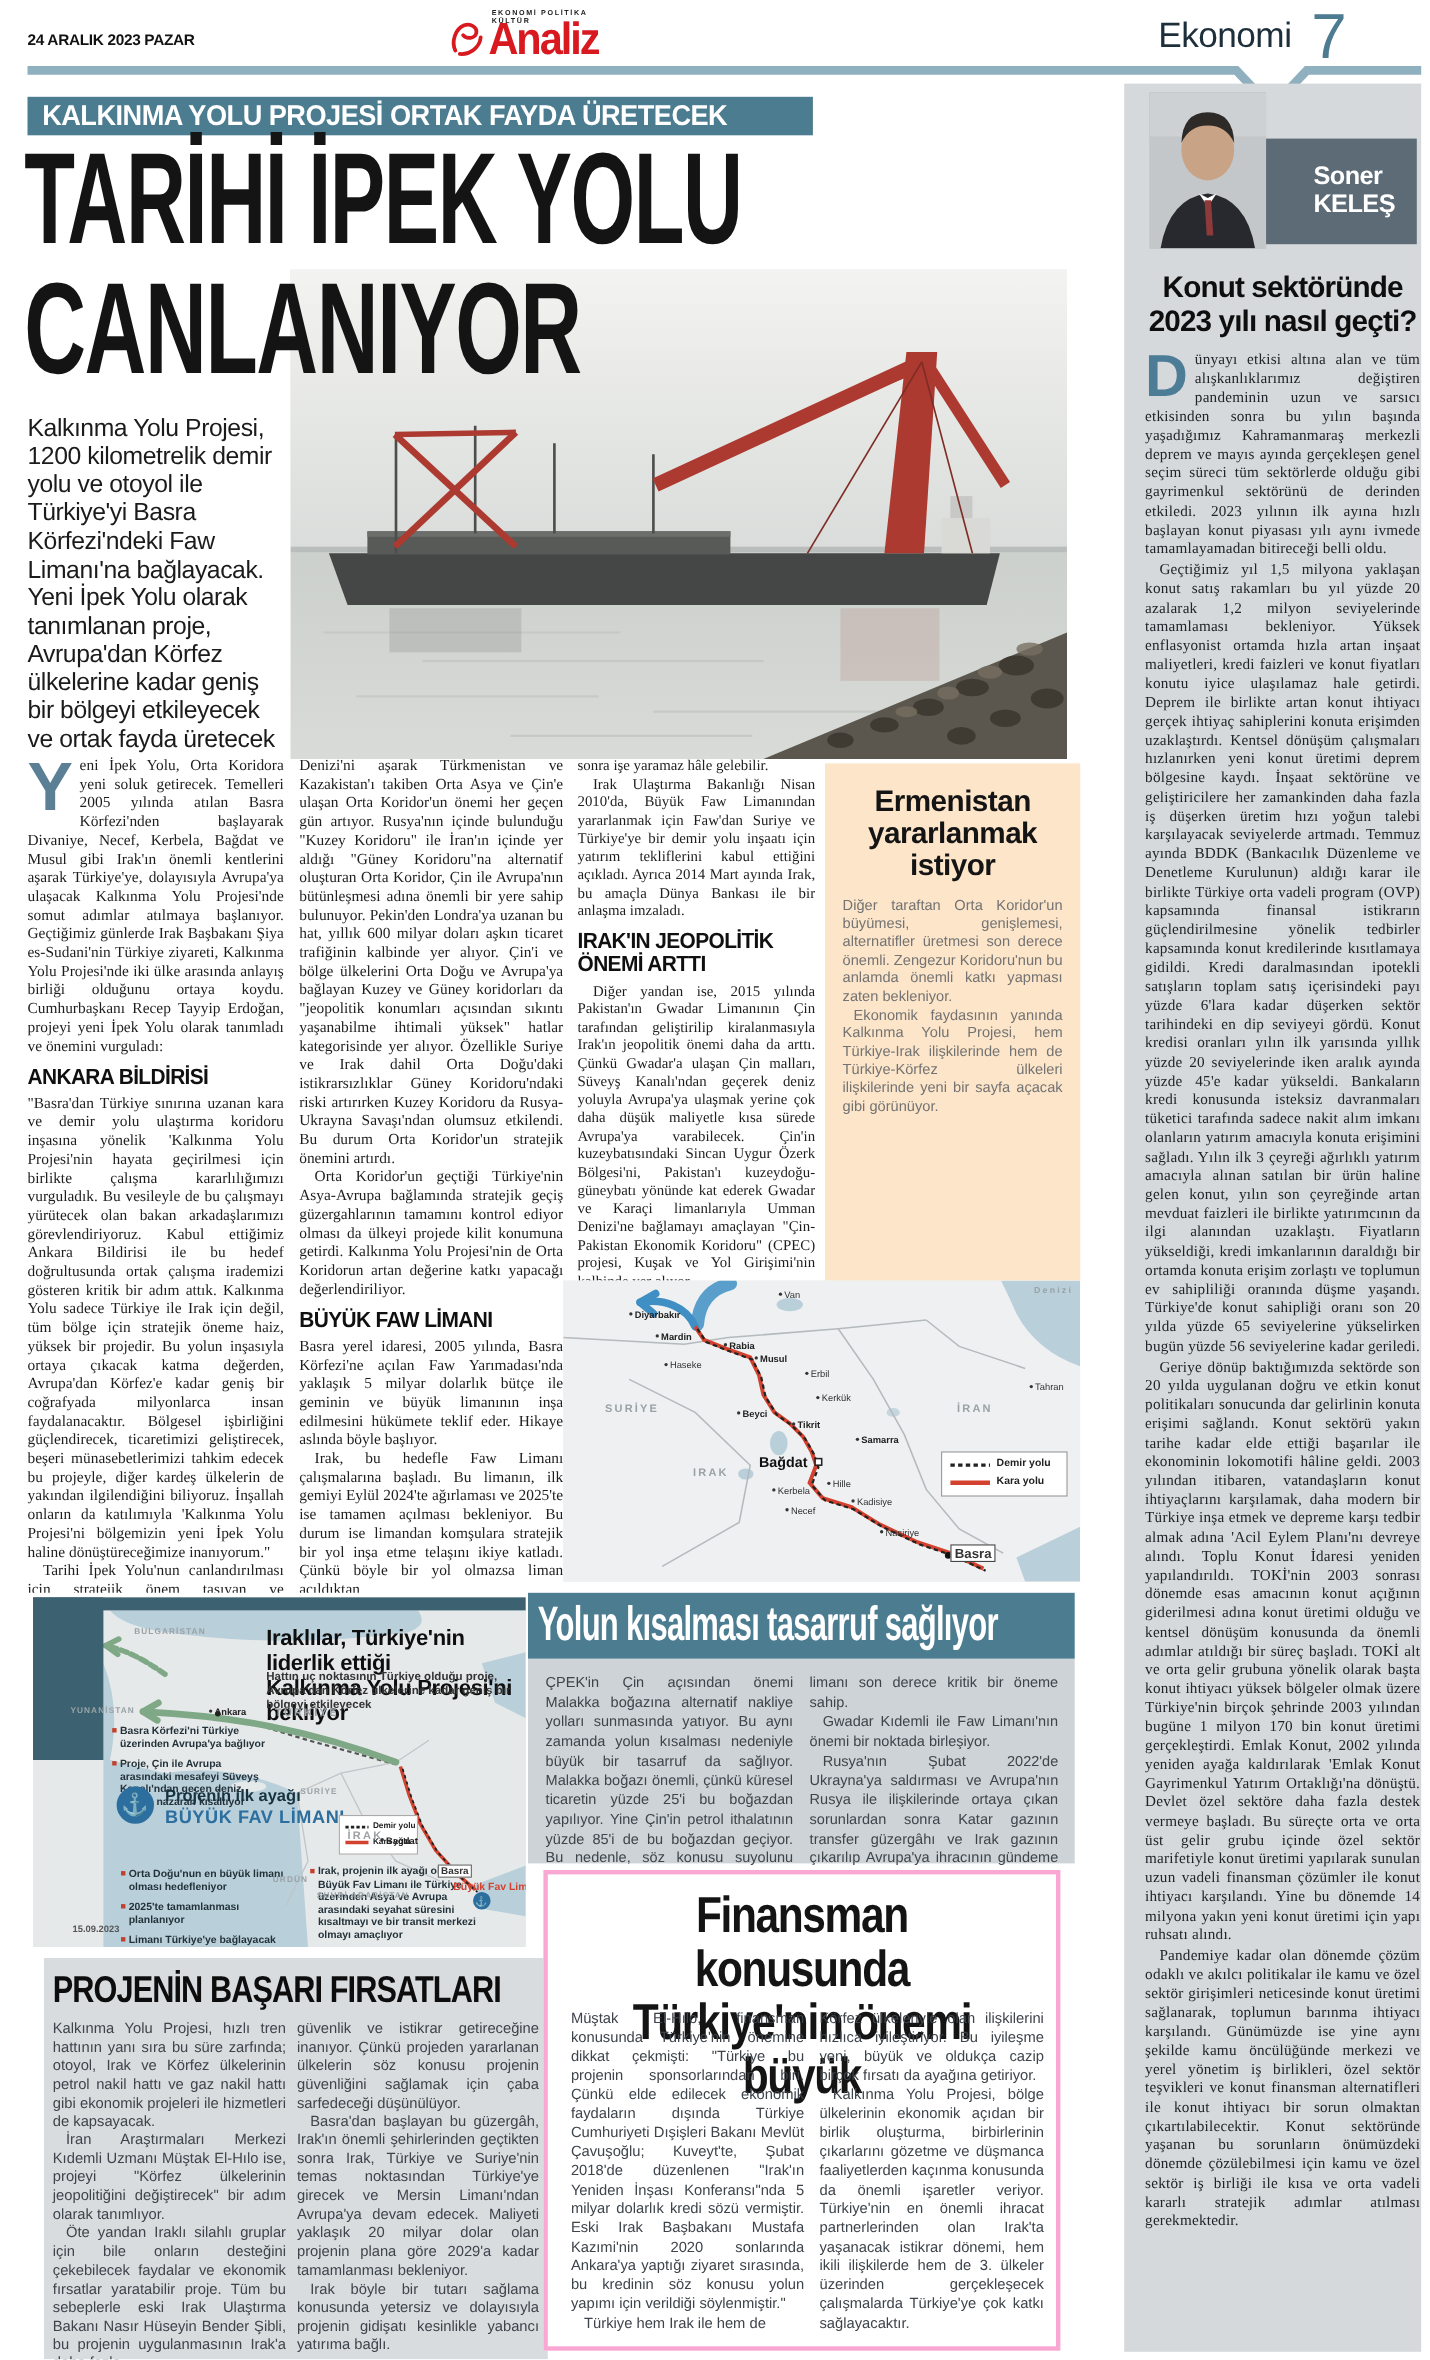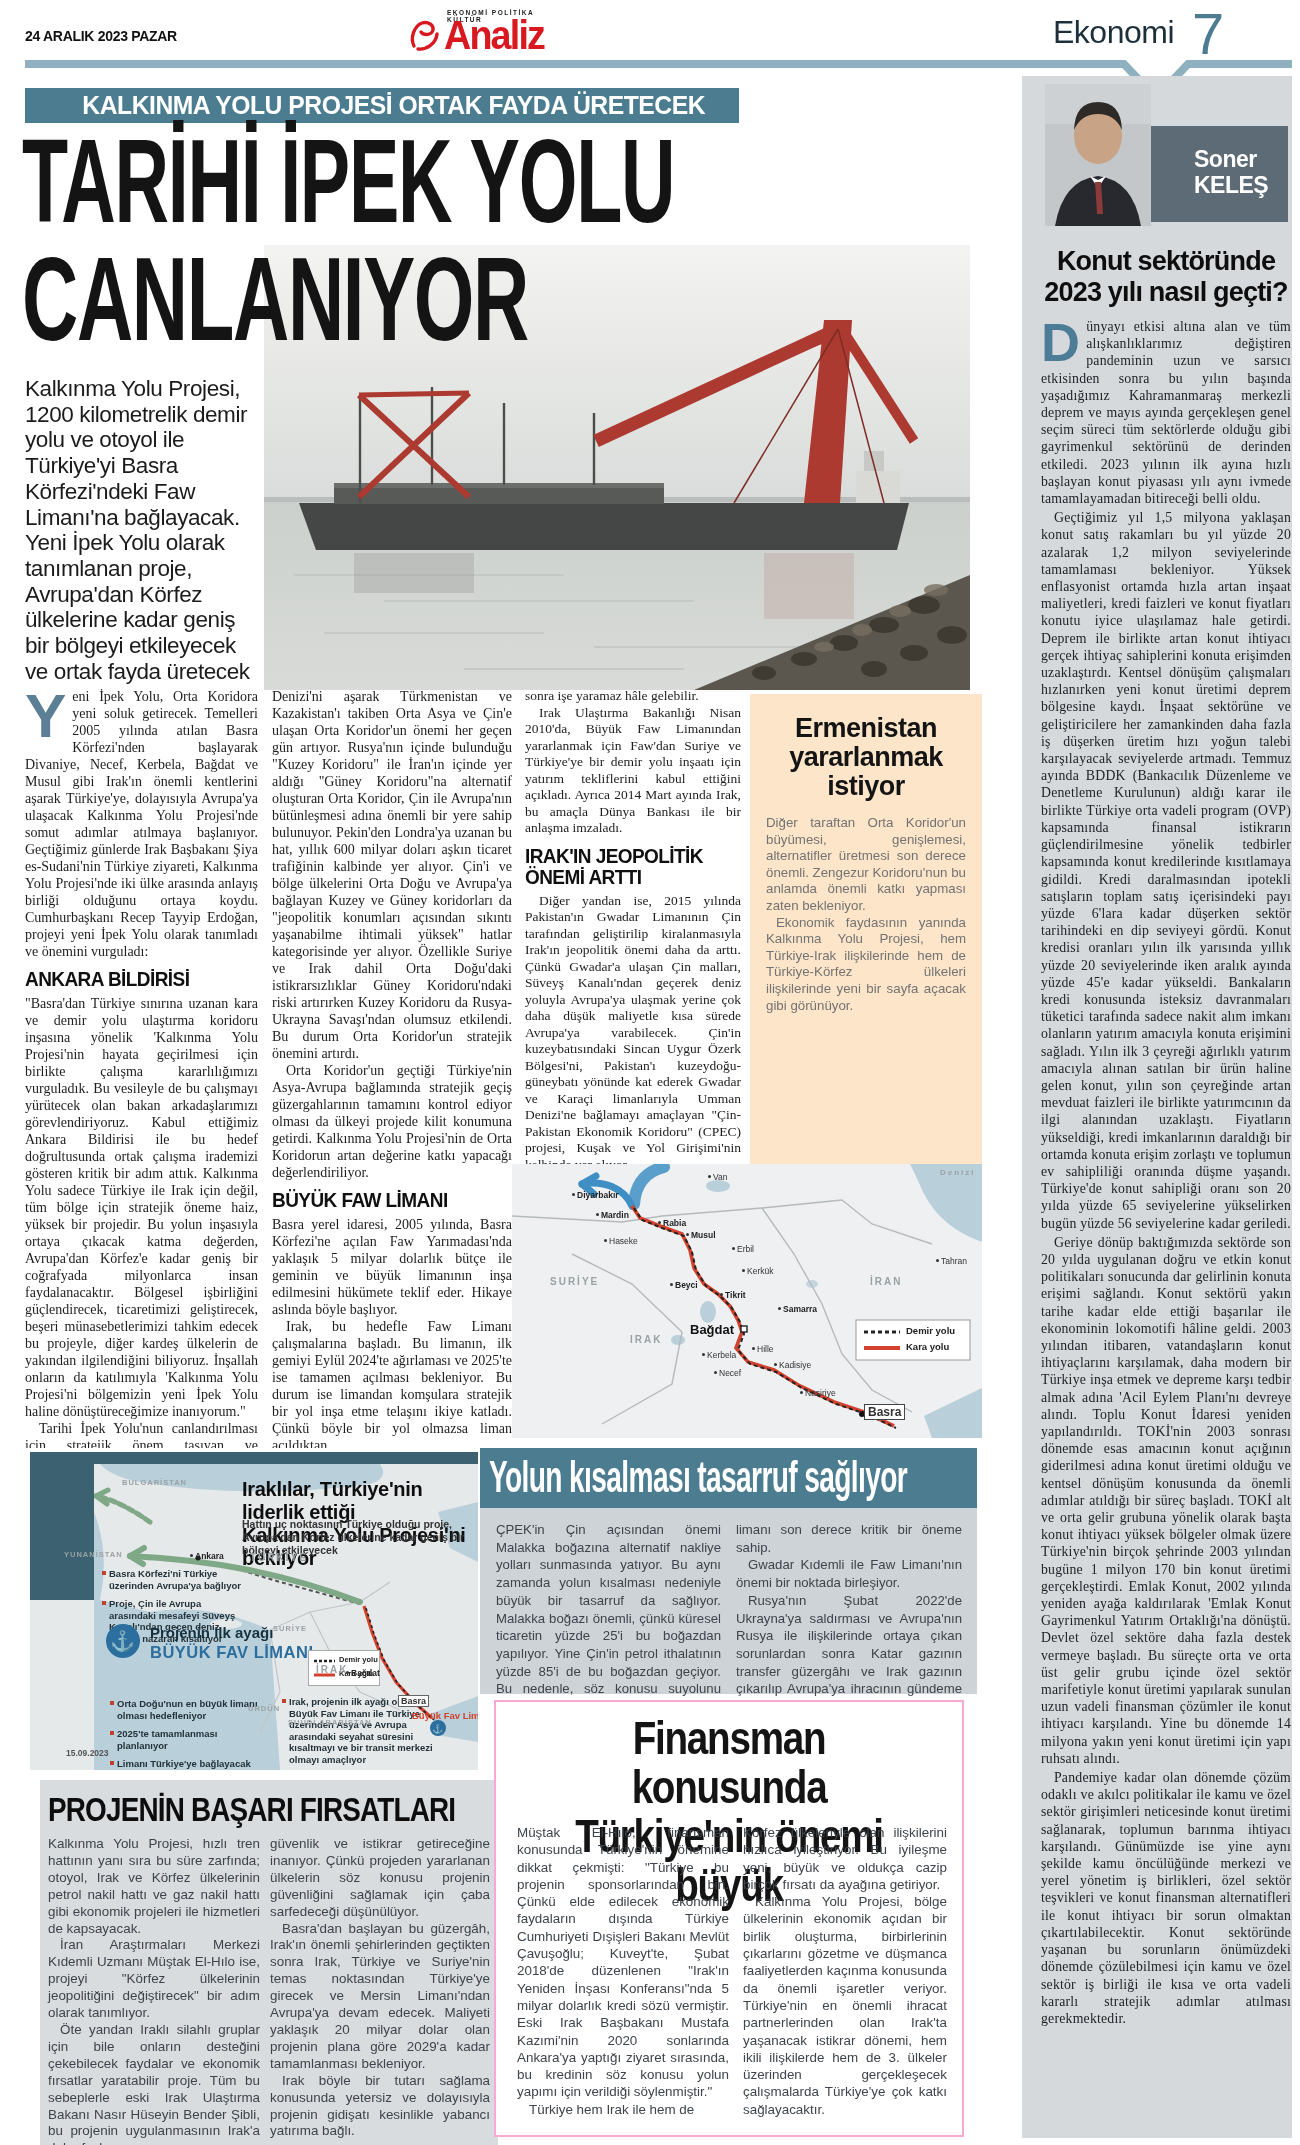--- a/index.html
+++ b/index.html
@@ -10,21 +10,21 @@
 
   
   .dateline{left:25px;top:28px;font-size:14px;font-weight:700;letter-spacing:-0.3px;color:#111;}
   .logo-tag{left:447px;top:9px;width:110px;font-size:6.5px;font-weight:700;letter-spacing:1.5px;color:#222;}
   .logo-word{left:444px;top:12px;font-size:41px;font-weight:700;color:#d8191f;letter-spacing:-2px;transform:scaleX(.92);}
   .section-name{left:1053px;top:14px;font-size:32px;color:#1d2f3a;letter-spacing:-0.5px;}
   .page-num{left:1192px;top:0px;font-size:58px;color:#4c7b92;}
   .hrule{left:0;top:56px;width:1300px;height:50px;}
 
   
-  .kicker{left:25px;top:88px;width:714px;height:35px;background:#4b7c90;text-align:right;}
+  .kicker{left:25px;top:88px;width:714px;height:35px;background:#4b7c90;}
   .kicker span{display:inline-block;color:#fff;font-weight:700;font-size:26px;line-height:35px;
                padding-left:14px;letter-spacing:-0.5px;transform:scaleX(.95);transform-origin:left center;white-space:nowrap;}
   .hl{font-weight:700;color:#141414;font-size:118px;line-height:1;letter-spacing:-2px;}
   .hl1{left:22px;top:122px;z-index:6;}
   .hl2{left:22px;top:240px;z-index:6;}
   .intro{left:25px;top:376px;width:232px;font-size:22.5px;line-height:25.7px;color:#1b1b1b;letter-spacing:-0.4px;}
 
   .photo{left:264px;top:245px;width:706px;height:445px;overflow:hidden;background:#e8eae8;}
 
   
@@ -94,21 +94,21 @@
   .shortbar span{display:inline-block;color:#fff;font-weight:700;font-size:44px;line-height:58px;padding-left:14px;
                  letter-spacing:-1px;transform:scaleX(.64);transform-origin:left center;white-space:nowrap;}
   .shortbody{left:480px;top:1508px;width:497px;height:186px;background:#cdd3d6;box-sizing:border-box;padding:13px 16px;}
   .shcol{position:absolute;top:13px;width:225px;font-size:13.2px;line-height:17.7px;color:#3e444b;text-align:justify;}
   .shcol p{margin:0;text-indent:12px;}
   .shcol p.noind{text-indent:0;}
   .shcolA{left:16px;}
   .shcolB{left:256px;width:226px;}
 
   
-  .finance{left:494px;top:1700px;width:470px;height:437px;background:#fff;border:2px solid #f9a8d4;box-sizing:border-box;}
+  .finance{left:494px;top:1700px;width:470px;height:437px;background:#fff;border:4px solid #f9a8d4;box-sizing:border-box;}
   .finance .fh{text-align:center;font-weight:700;color:#141414;font-size:46px;line-height:49px;letter-spacing:-1.5px;margin-top:12px;transform:scaleX(.84);}
   .fcol{position:absolute;top:122px;width:212px;font-size:13.4px;line-height:17.3px;color:#3e444b;text-align:justify;}
   .fcol p{margin:0;text-indent:12px;}
   .fcol p.noind{text-indent:0;}
   .fcolA{left:21px;}
   .fcolB{left:247px;width:204px;}
 
   
   .sidebar{left:1022px;top:76px;width:270px;height:2062px;background:#d6d9db;}
   .sb-photo{left:1045px;top:84px;width:106px;height:142px;overflow:hidden;background:#b9bdbf;z-index:3;}

